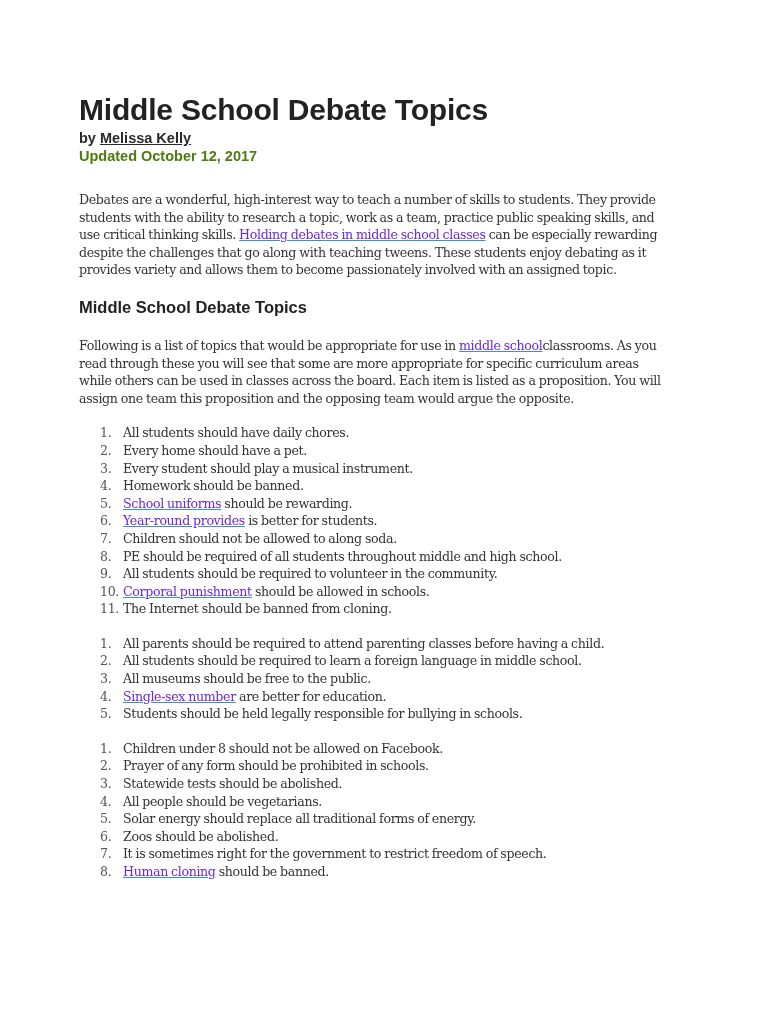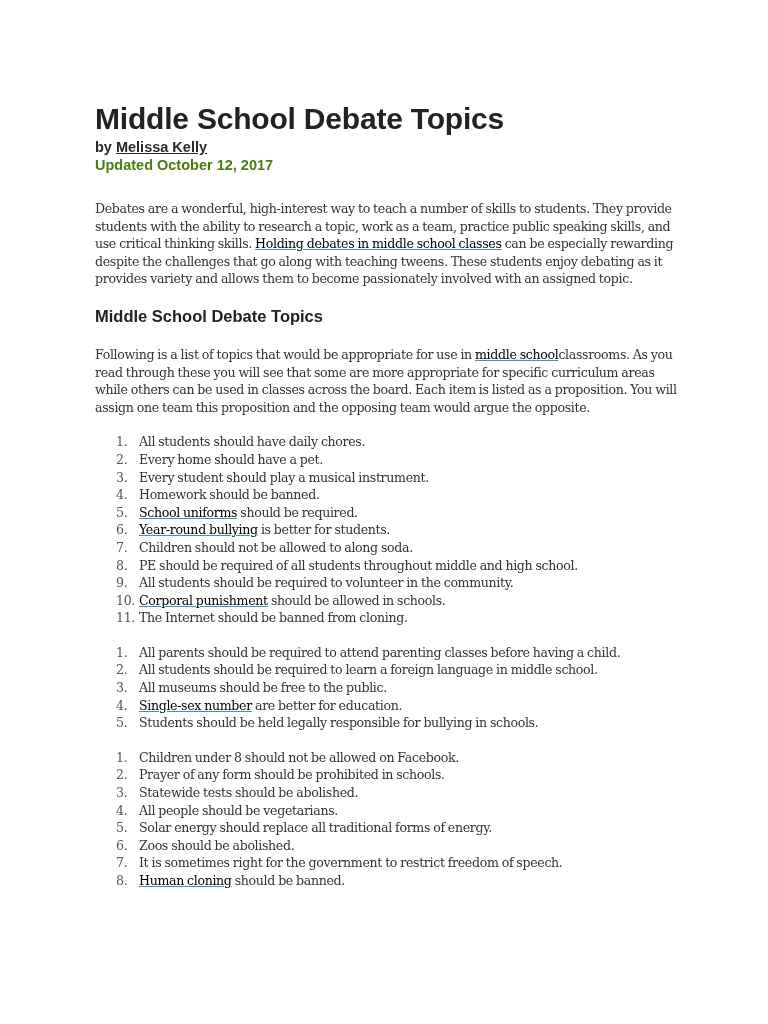--- a/index.html
+++ b/index.html
@@ -8,25 +8,24 @@
       background: #ffffff;
     }
     body {
       width: 768px;
       height: 1024px;
       overflow: hidden;
       position: relative;
     }
     .page {
       position: absolute;
-      left: 95px;
+      left: 79px;
       top: 92px;
       width: 590px;
       color: #2f2f2f;
-      margin-top: 9px;
     }
     .title {
       font-family: "Liberation Sans", sans-serif;
       font-weight: bold;
       font-size: 30px;
       line-height: 36px;
       color: #222222;
       margin: 0;
       letter-spacing: -0.2px;
     }
@@ -55,21 +54,21 @@
       font-size: 12.6px;
       line-height: 17.6px;
       color: #333333;
       letter-spacing: -0.35px;
       word-spacing: -0.5px;
     }
     .intro {
       margin-top: 26px;
     }
     .link {
-      color: #000000;
+      color: #6d28d9;
       text-decoration: underline;
       text-decoration-color: #3b98a8;
     }
     .subhead {
       font-family: "Liberation Sans", sans-serif;
       font-weight: bold;
       font-size: 16.5px;
       line-height: 20px;
       color: #222222;
       margin: 18px 0 0 0;
@@ -109,22 +108,22 @@
 
   <h2 class="subhead">Middle School Debate Topics</h2>
 
   <p class="body-text para2" style="margin-bottom:0;"><span>Following is a list of topics that would be appropriate for use in </span><a class="link">middle school</a><span>classrooms. As you read through these you will see that some are more appropriate for specific curriculum areas while others can be used in classes across the board. Each item is listed as a proposition. You will assign one team this proposition and the opposing team would argue the opposite.</span></p>
 
   <ol class="topics first body-text">
       <li><span class="num">1.</span><span>All students should have daily chores.</span></li>
       <li><span class="num">2.</span><span>Every home should have a pet.</span></li>
       <li><span class="num">3.</span><span>Every student should play a musical instrument.</span></li>
       <li><span class="num">4.</span><span>Homework should be banned.</span></li>
-      <li><span class="num">5.</span><a class="link">School uniforms</a><span> should be required.</span></li>
-      <li><span class="num">6.</span><a class="link">Year-round bullying</a><span> is better for students.</span></li>
+      <li><span class="num">5.</span><a class="link">School uniforms</a><span> should be rewarding.</span></li>
+      <li><span class="num">6.</span><a class="link">Year-round provides</a><span> is better for students.</span></li>
       <li><span class="num">7.</span><span>Children should not be allowed to along soda.</span></li>
       <li><span class="num">8.</span><span>PE should be required of all students throughout middle and high school.</span></li>
       <li><span class="num">9.</span><span>All students should be required to volunteer in the community.</span></li>
       <li><span class="num">10.</span><a class="link">Corporal punishment</a><span> should be allowed in schools.</span></li>
       <li><span class="num">11.</span><span>The Internet should be banned from cloning.</span></li>
     </ol>
   <ol class="topics next body-text">
       <li><span class="num">1.</span><span>All parents should be required to attend parenting classes before having a child.</span></li>
       <li><span class="num">2.</span><span>All students should be required to learn a foreign language in middle school.</span></li>
       <li><span class="num">3.</span><span>All museums should be free to the public.</span></li>

